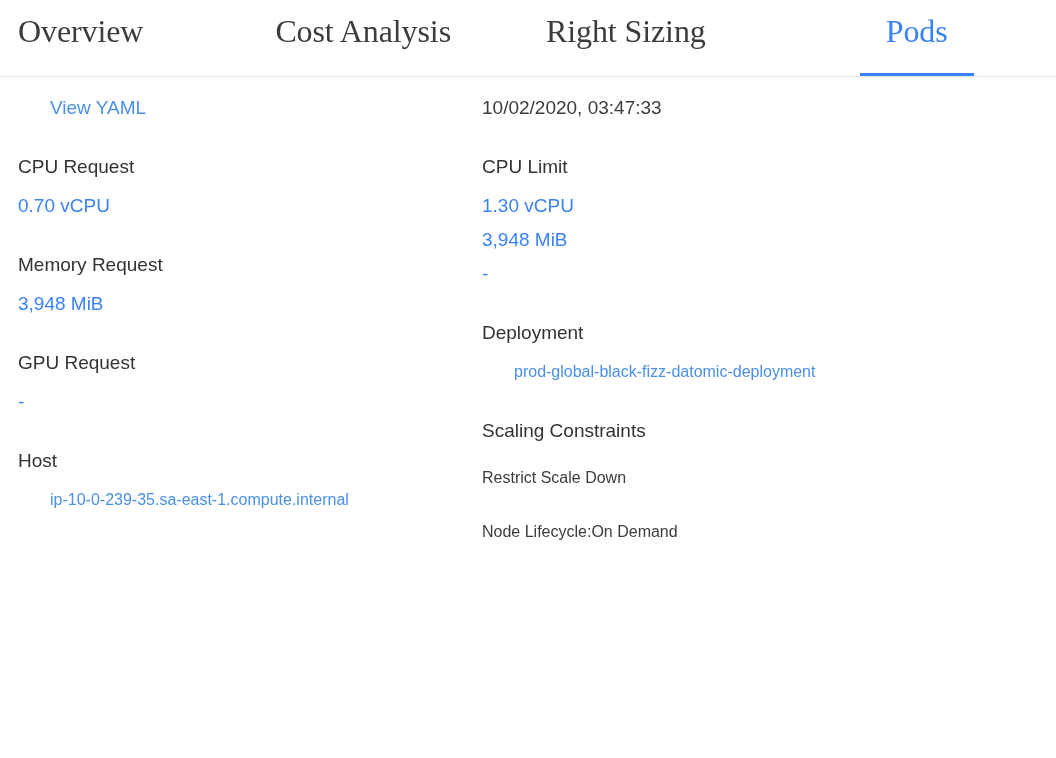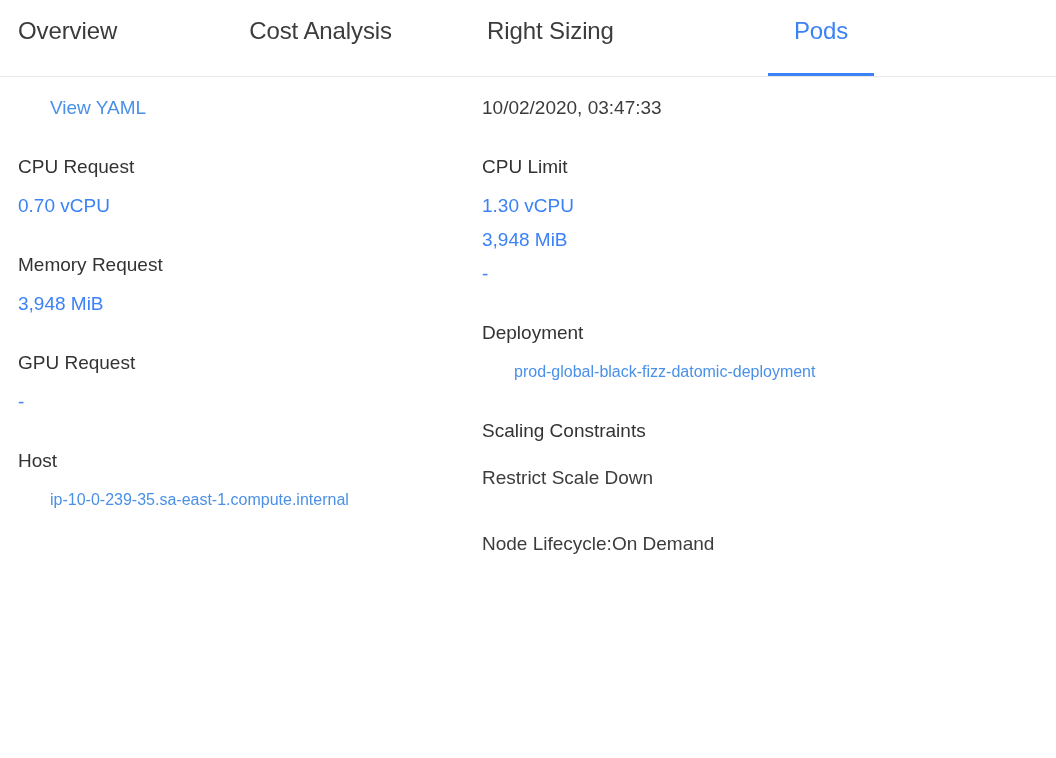--- a/index.html
+++ b/index.html
@@ -28,28 +28,28 @@
     display: flex;
     align-items: flex-start;
     height: 100%;
   }
   .tab {
     position: relative;
     height: 100%;
     display: flex;
     align-items: center;
     padding: 0 0 14px 0;
-    font-size: 24px;
+    font-size: 32px;
     font-weight: 400;
     color: #3c3c3c;
     background: transparent;
     border: none;
     cursor: pointer;
     white-space: nowrap;
-    font-family: Liberation Sans, sans-serif;
+    font-family: Liberation Serif, serif;
     letter-spacing: -0.1px;
   }
   .tab-spacer { flex: 0 0 auto; }
   .tab.active {
     color: #3b82f6;
     font-weight: 400;
   }
   .tab.active::after {
     content: "";
     position: absolute;
@@ -93,26 +93,26 @@
     cursor: pointer;
     word-break: break-all;
     display: inline-block;
     max-width: 340px;
     line-height: 34px;
     margin-left: 32px;
   }
   .col.right a.link { max-width: 380px; }
 
   .plain-line {
-    font-size: 19px;
+    font-size: 16px;
     line-height: 34px;
     color: #3c3c3c;
     margin-top: 18px;
   }
-  .plain-line.tight { margin-top: 32px; }
+  .plain-line.tight { margin-top: 20px; }
 
   .toplink {
     font-size: 19px;
     line-height: 34px;
     padding-top: 14px;
     display: block;
   }
   .timestamp {
     font-size: 19px;
     line-height: 34px;

